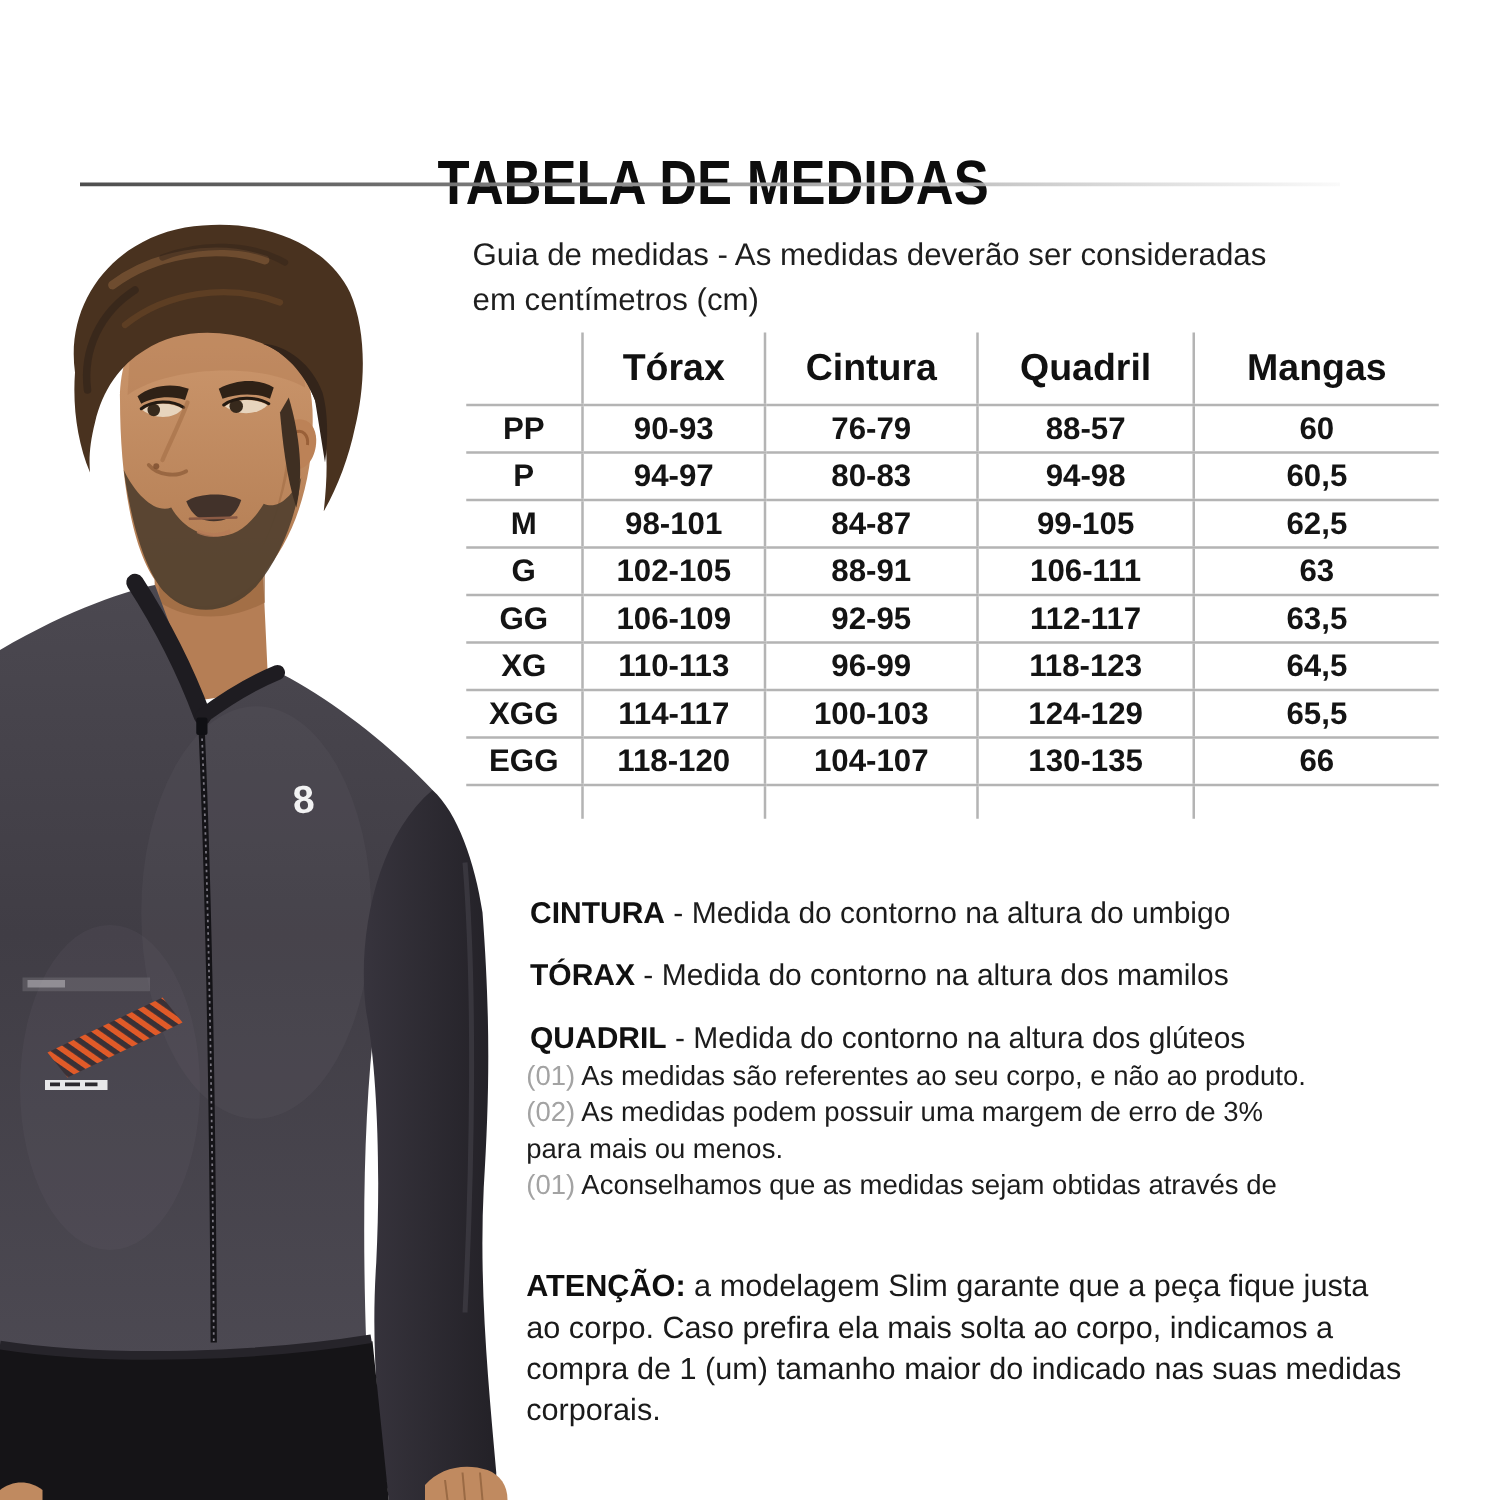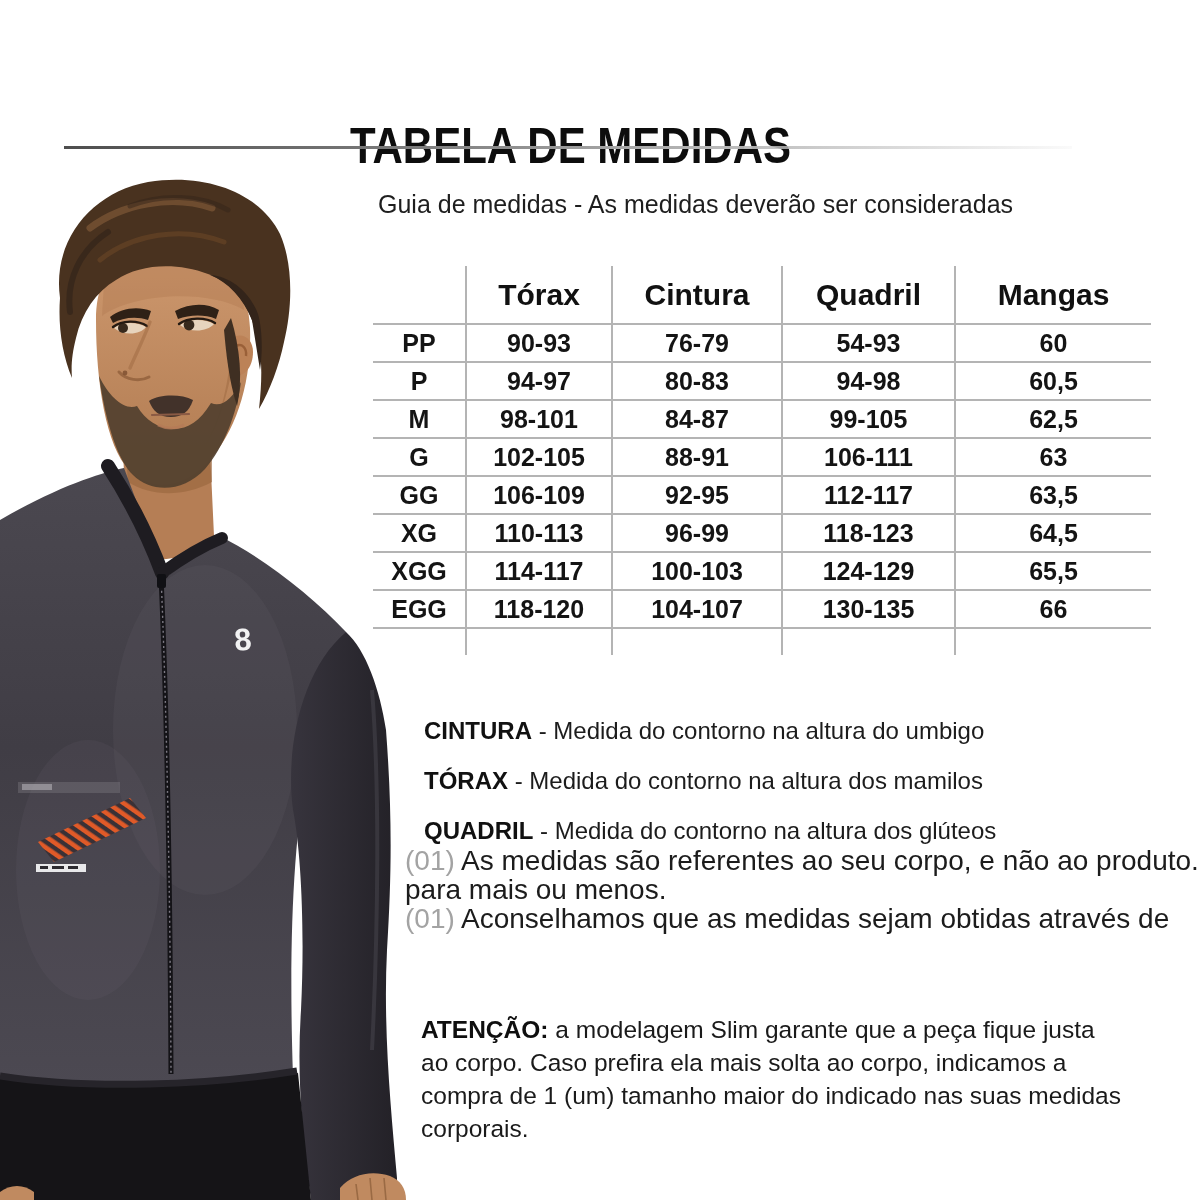--- a/index.html
+++ b/index.html
@@ -40,21 +40,21 @@
     height:36px;font-size:25px;font-weight:bold;color:#141414;text-align:center;vertical-align:middle;
     border-bottom:2px solid #b4b4b4;padding:0;
   }
   table.sizes th+th, table.sizes td+td{border-left:2px solid #b4b4b4;}
   table.sizes tr.stub td{height:26px;border-bottom:none;}
   
   .defs{position:absolute;top:716px;left:424px;font-size:24px;color:#1c1c1c;}
   .defs .line{line-height:30px;margin-bottom:20px;white-space:nowrap;}
   .defs b{font-weight:bold;color:#111;}
   
-  .notes{position:absolute;top:846px;left:405px;font-size:28px;color:#1c1c1c;}
+  .notes{position:absolute;top:846px;left:421px;font-size:22px;color:#1c1c1c;}
   .notes .nline{line-height:29px;white-space:nowrap;}
   .notes .num{color:#a3a3a3;}
   
   .attn{position:absolute;top:1013px;left:421px;font-size:24.5px;color:#1a1a1a;}
   .attn .aline{line-height:33px;white-space:nowrap;}
   .attn b{font-weight:bold;color:#0f0f0f;}
   
   svg.photo{position:absolute;top:170px;left:0;z-index:1;}
 </style>
 </head>
@@ -163,20 +163,21 @@
     <path d="M0,908 C80,922 200,917 298,903 L311,1030 L0,1030 Z" fill="#151417"></path>
     <path d="M0,906 C90,920 210,915 297,901" stroke="#26242a" stroke-width="7" fill="none"></path>
 
     <path d="M340,1018 C352,1004 372,1000 390,1006 C400,1010 406,1018 406,1030 L340,1030 Z" fill="#c08a60"></path>
     <path d="M356,1014 L358,1030 M370,1008 L372,1030 M384,1008 L386,1030" stroke="#9a6a44" stroke-width="1.6"></path>
     <path d="M0,1022 C10,1014 24,1014 34,1022 L34,1030 L0,1030 Z" fill="#c08a60"></path>
   </svg>
 
   <p class="intro">
     <span>Guia de medidas - As medidas deverão ser consideradas</span><br>
+    <span>em centímetros (cm)</span>
   </p>
 
   <table class="sizes">
     <colgroup>
         <col class="c0">
         <col class="c1">
         <col class="c2">
         <col class="c3">
         <col class="c4">
       </colgroup>
@@ -187,21 +188,21 @@
         <th>Cintura</th>
         <th>Quadril</th>
         <th>Mangas</th>
       </tr>
     </thead>
     <tbody>
       <tr>
         <td>PP</td>
         <td>90-93</td>
         <td>76-79</td>
-        <td>54-93</td>
+        <td>88-57</td>
         <td>60</td>
       </tr>
       <tr>
         <td>P</td>
         <td>94-97</td>
         <td>80-83</td>
         <td>94-98</td>
         <td>60,5</td>
       </tr>
       <tr>
@@ -270,20 +271,24 @@
       <span>- Medida do contorno na altura dos glúteos</span>
     </div>
   </div>
 
   <div class="notes">
     <div class="nline">
       <span class="num">(01)</span>
       <span>As medidas são referentes ao seu corpo, e não ao produto.</span>
     </div>
     <div class="nline">
+      <span class="num">(02)</span>
+      <span>As medidas podem possuir uma margem de erro de 3%</span>
+    </div>
+    <div class="nline">
       <span>para mais ou menos.</span>
     </div>
     <div class="nline">
       <span class="num">(01)</span>
       <span>Aconselhamos que as medidas sejam obtidas através de</span>
     </div>
   </div>
 
   <div class="attn">
     <div class="aline">

